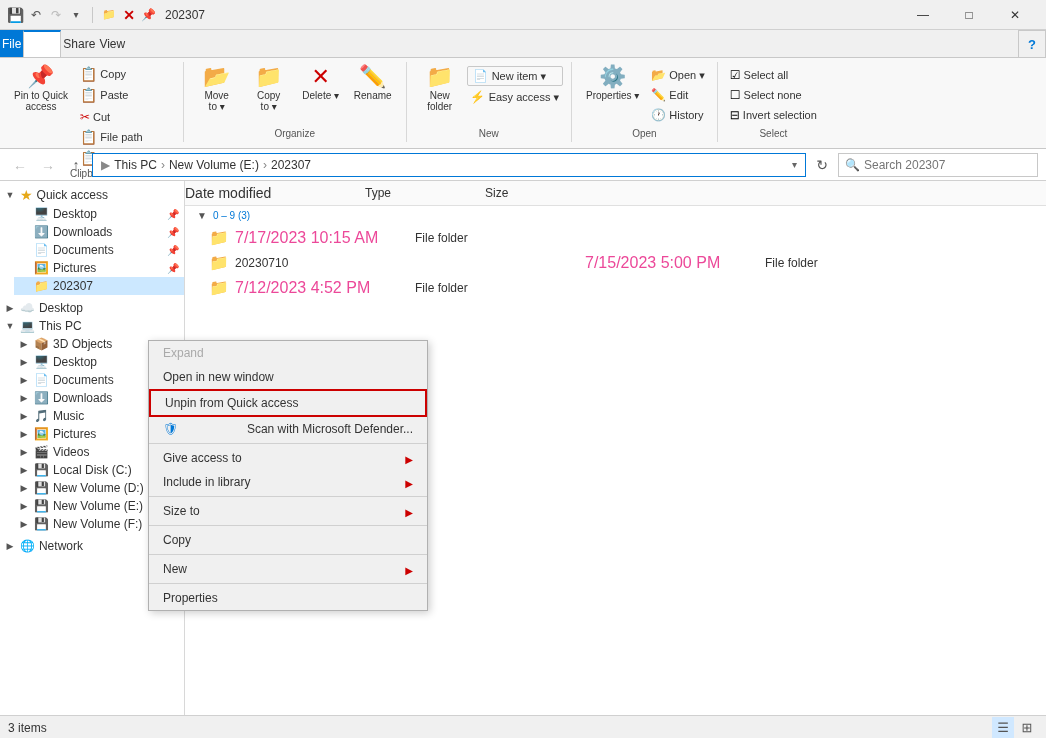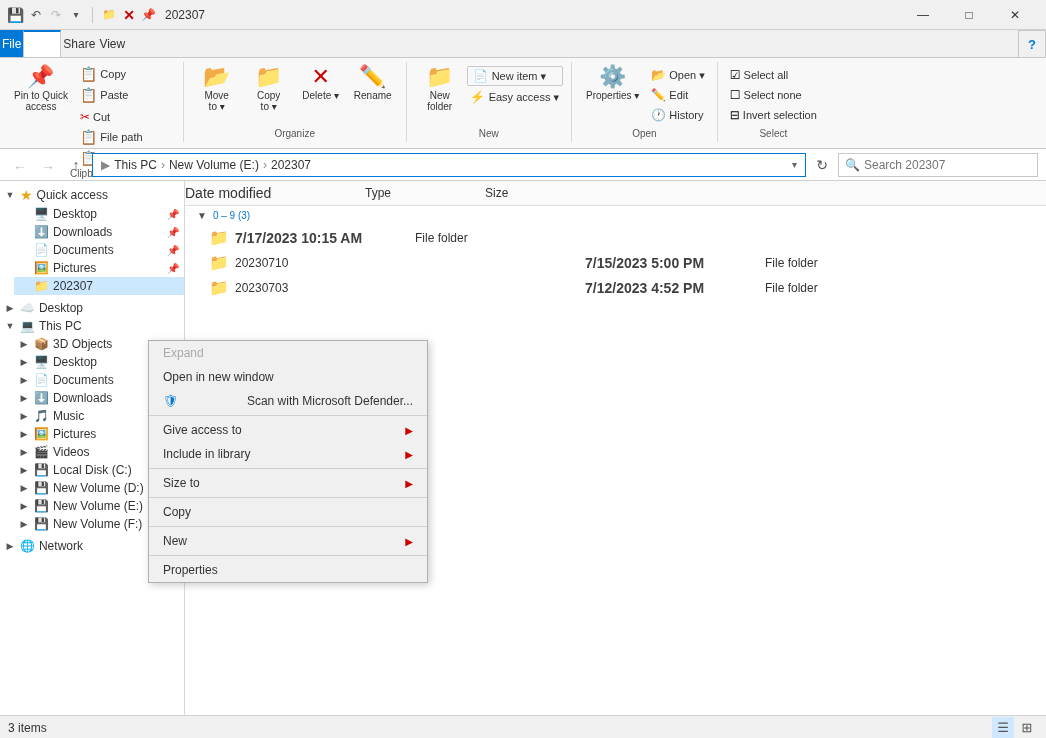--- a/index.html
+++ b/index.html
@@ -72,33 +72,33 @@
     .file-col-type { width: 120px; font-size: 12px; color: #333; cursor: pointer; }
     .file-col-size { width: 80px; font-size: 12px; color: #333; cursor: pointer; }
     .col-sort { font-size: 9px; color: #888; margin-left: 2px; }
 
     .file-group-header { display: flex; align-items: center; padding: 4px 12px; gap: 6px; cursor: pointer; }
     .file-group-label { font-size: 10px; color: #0078d7; }
     .file-row { display: flex; align-items: center; padding: 3px 0; cursor: pointer; }
     .file-row-indent { width: 50px; display: flex; align-items: center; justify-content: flex-end; padding-right: 6px; }
     .file-folder-icon { font-size: 16px; color: #e6a817; }
     .file-row-name { width: 350px; font-size: 12px; color: #333; }
-    .file-row-date { width: 180px; font-size: 14px; color: #404040; font-weight: bold; }
+    .file-row-date { width: 180px; font-size: 16px; color: #ec4899; }
     .file-row-type { width: 120px; font-size: 12px; color: #333; }
     .file-row-size { width: 80px; font-size: 12px; color: #333; }
 
     
     .status-bar { height: 24px; background: #f0f0f0; border-top: 1px solid #d0d0d0; display: flex; align-items: center; padding: 0 8px; font-size: 12px; color: #333; }
     .status-bar-right { margin-left: auto; display: flex; gap: 2px; }
     .view-btn { width: 22px; height: 22px; display: flex; align-items: center; justify-content: center; cursor: pointer; font-size: 13px; color: #555; }
     .view-btn.active { background: #d0e8ff; }
 
     
     .context-menu { position: absolute; top: 340px; left: 148px; width: 280px; background: #f0f0f0; border: 1px solid #b0b0b0; box-shadow: 2px 2px 8px rgba(0,0,0,0.2); z-index: 1000; }
-    .ctx-item { padding: 5px 14px; font-size: 12px; color: #333; cursor: pointer; display: flex; align-items: center; justify-content: space-between; }
+    .ctx-item { padding: 5px 14px; font-size: 12px; color: #333; cursor: pointer; display: flex; align-items: flex-end; justify-content: space-between; }
     .ctx-item.disabled { color: #aaa; cursor: default; }
     .ctx-item.highlighted { border: 2px solid #cc0000; }
     .ctx-separator { height: 1px; background: #d0d0d0; margin: 2px 0; }
   </style>
 </head>
 <body>
 
 <div class="title-bar">
   <div class="title-bar-icons">
     <div class="title-icon save">💾</div>
@@ -417,34 +417,36 @@
       </div>
       <div class="file-row-name">20230710</div>
       <div class="file-row-date">7/15/2023 5:00 PM</div>
       <div class="file-row-type">File folder</div>
       <div class="file-row-size"></div>
     </div>
     <div class="file-row">
       <div class="file-row-indent">
         <span class="file-folder-icon">📁</span>
       </div>
-      <div class="file-row-name">20230703</div>
       <div class="file-row-date">7/12/2023 4:52 PM</div>
       <div class="file-row-type">File folder</div>
       <div class="file-row-size"></div>
     </div>
   </div>
 </div>
 
 <div class="context-menu" id="contextMenu">
 <div class="ctx-item disabled">
       <span>Expand</span>
     </div>
     <div class="ctx-item">
       <span>Open in new window</span>
+    </div>
+    <div class="ctx-item highlighted">
+      <span>Unpin from Quick access</span>
     </div>
     <div class="ctx-item">
       <span style="margin-right:4px;color:#0078d7;">🛡</span>
       <span>Scan with Microsoft Defender...</span>
     </div>
     <div class="ctx-separator"></div>
     <div class="ctx-item">
       <span>Give access to</span>
       <span style="color:#c00;font-size:10px;">▶</span>
     </div>

